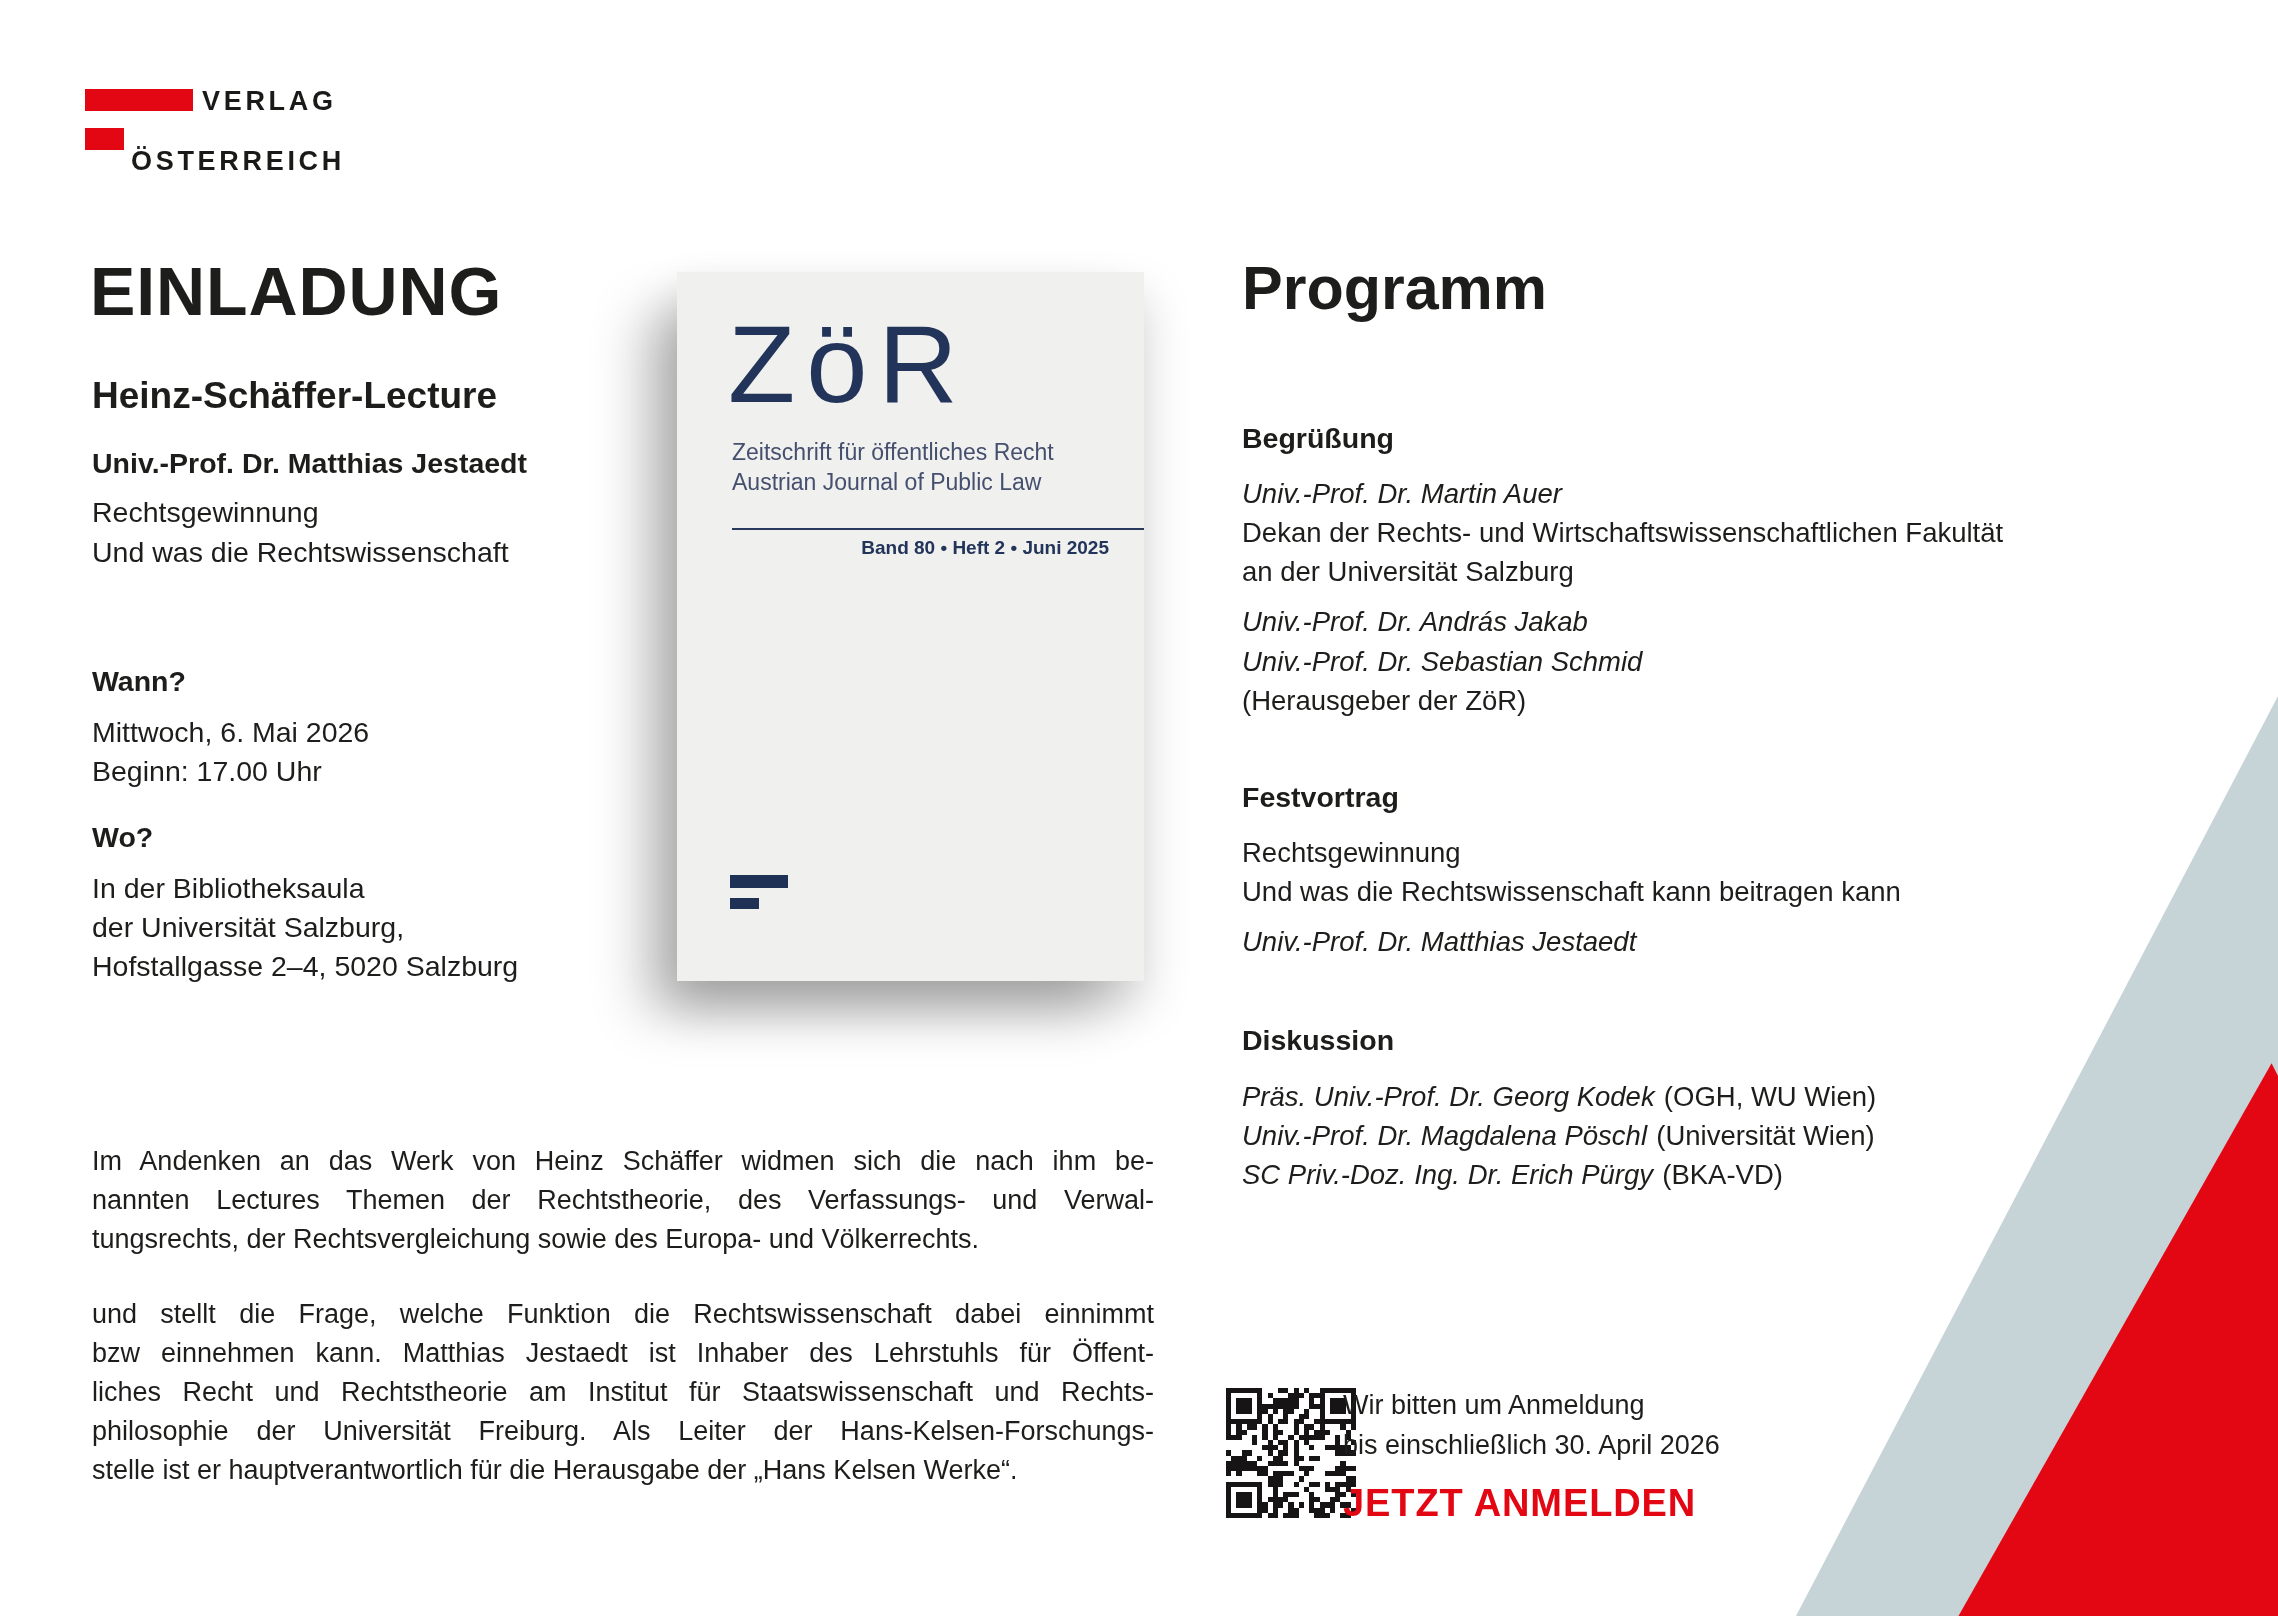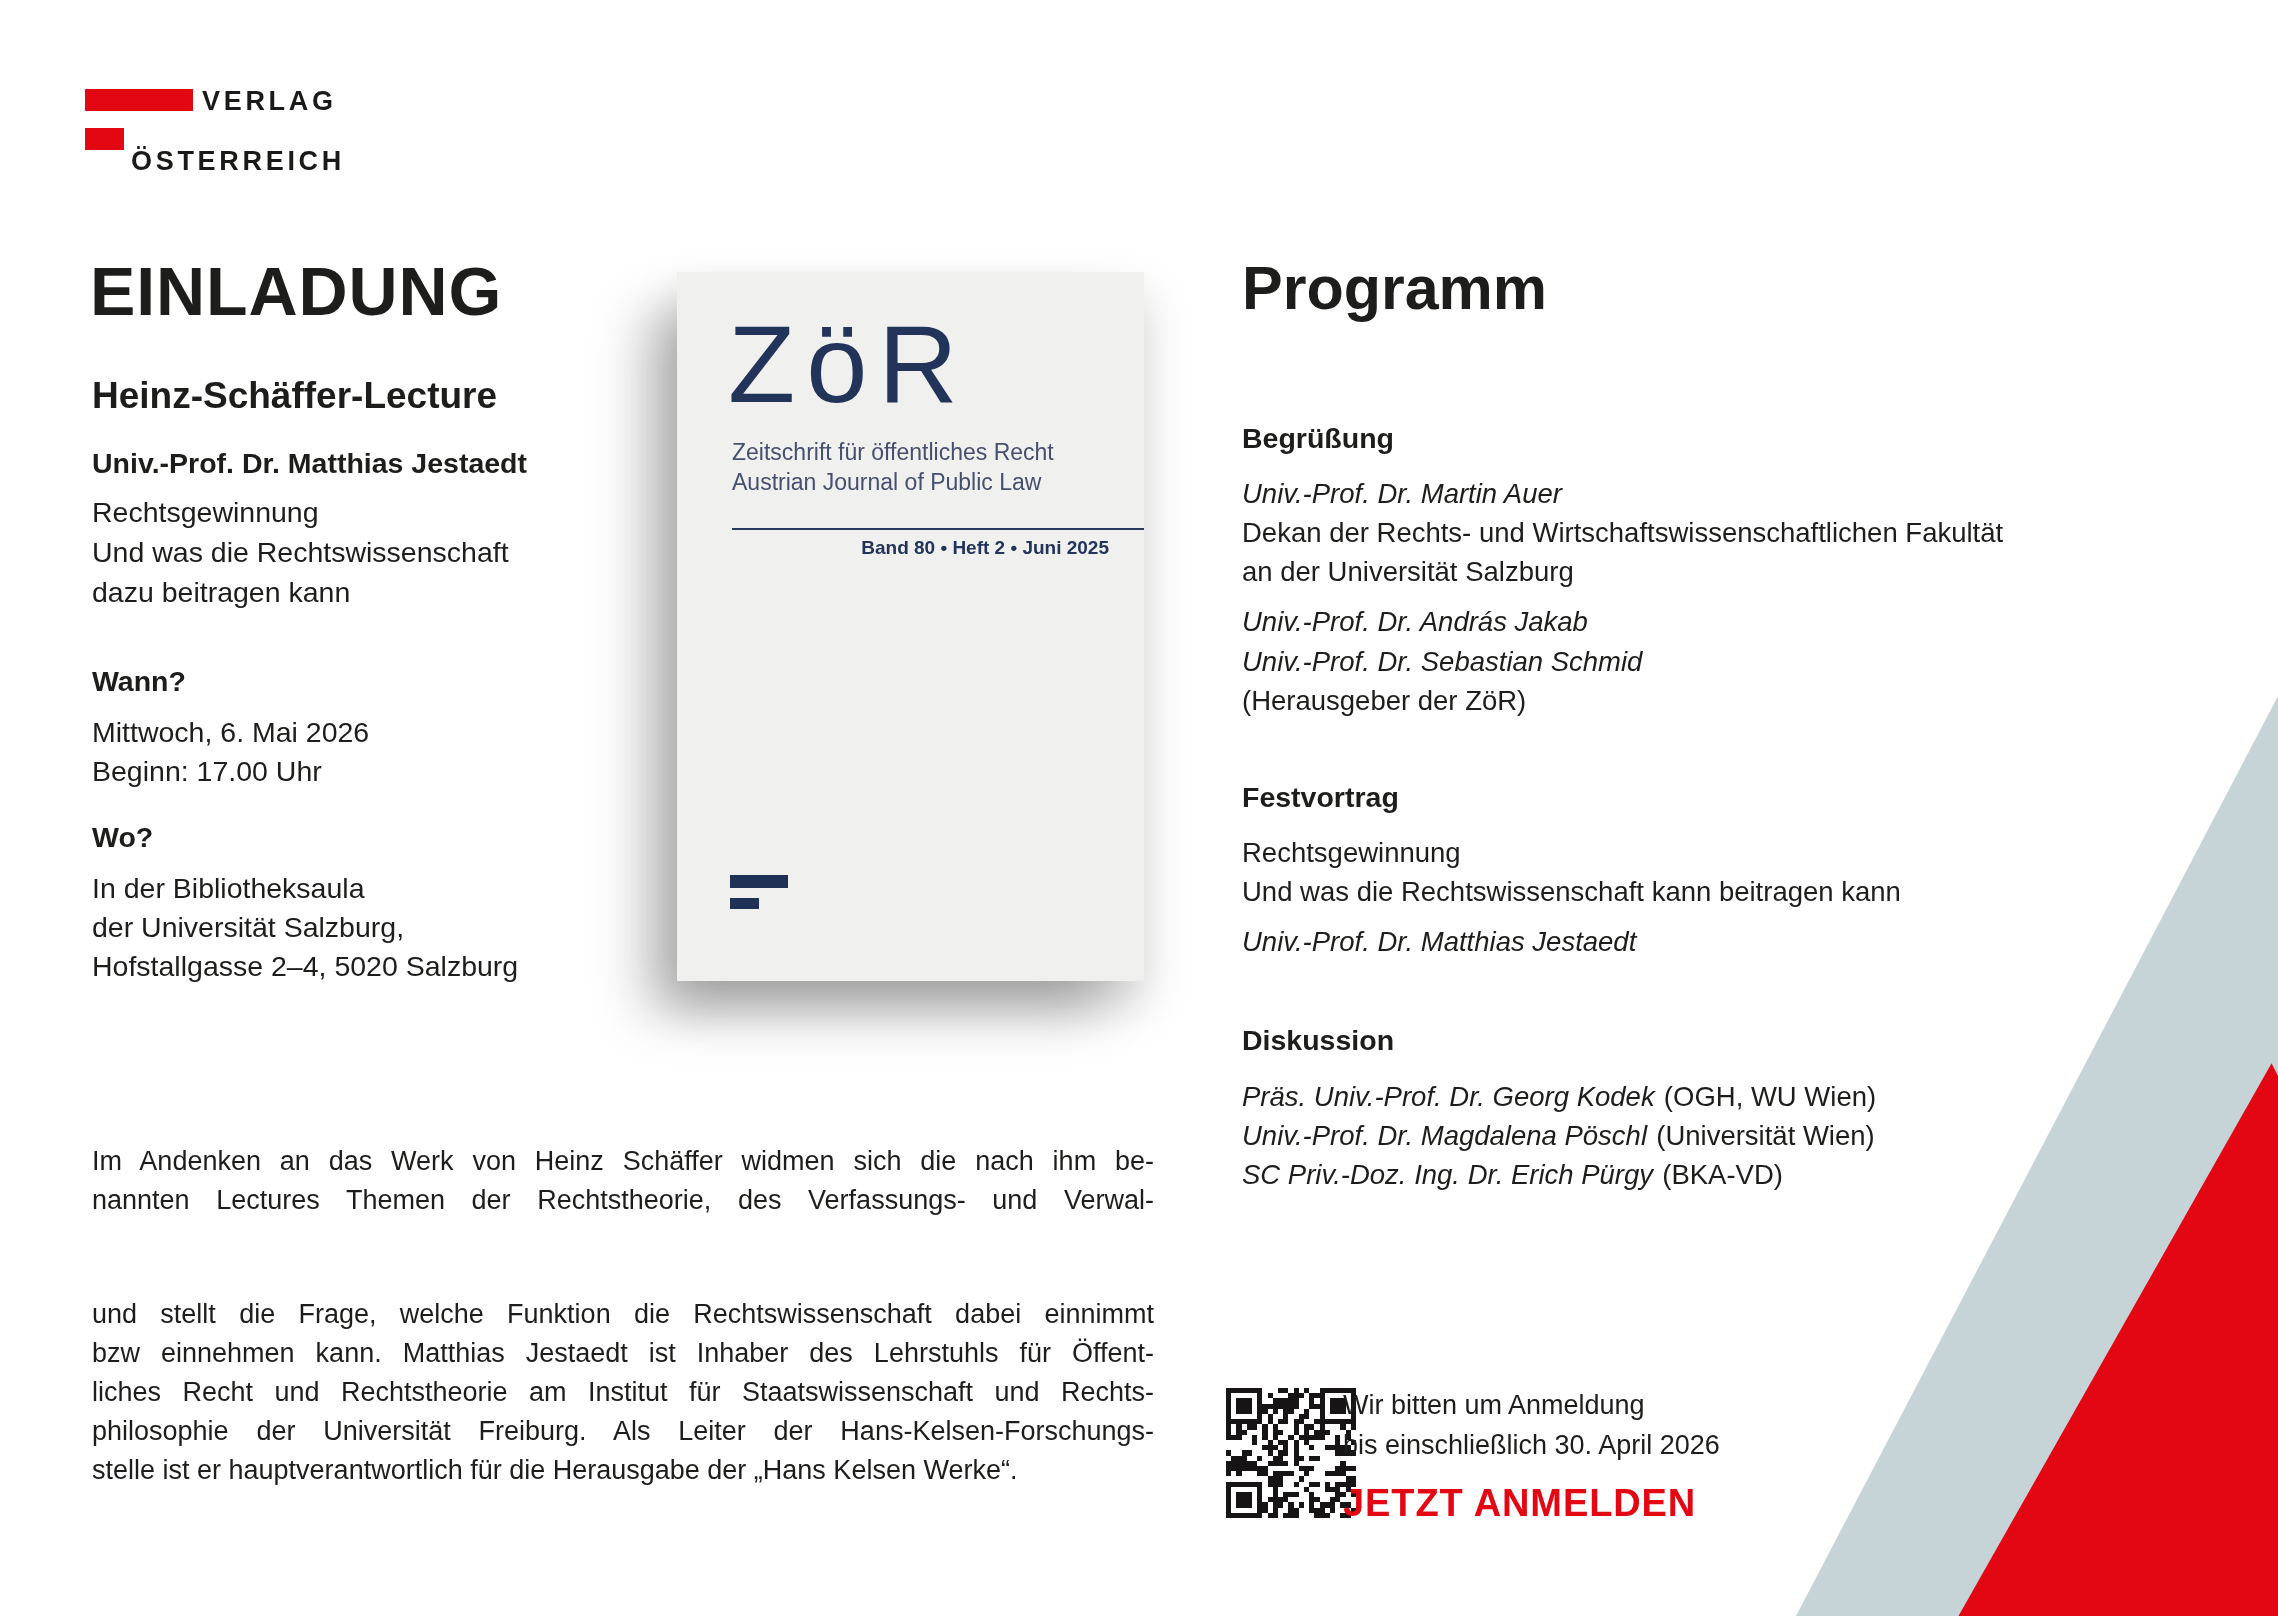--- a/index.html
+++ b/index.html
@@ -92,21 +92,20 @@
   <span class="bar b2"></span>
   <span class="t t2">ÖSTERREICH</span>
 </div>
 
 <div class="abs title">EINLADUNG</div>
 <div class="abs series">Heinz-Schäffer-Lecture</div>
 <div class="abs speaker">Univ.-Prof. Dr. Matthias Jestaedt</div>
 <div class="abs talk">
   <div>Rechtsgewinnung</div>
   <div>Und was die Rechtswissenschaft</div>
-  <div>dazu beitragen kann</div>
 </div>
 
 <div class="abs whenlab">Wann?</div>
 <div class="abs whenlines">
   <div>Mittwoch, 6. Mai 2026</div>
   <div>Beginn: 17.00 Uhr</div>
 </div>
 
 <div class="abs wherelab">Wo?</div>
 <div class="abs wherelines">
@@ -123,20 +122,21 @@
   </div>
   <div class="rule"></div>
   <div class="issue">Band 80 • Heft 2 • Juni 2025</div>
   <span class="mbar m1"></span>
   <span class="mbar m2"></span>
 </div>
 
 <div class="abs para p1">
   <div class="jl">Im Andenken an das Werk von Heinz Schäffer widmen sich die nach ihm be-</div>
   <div class="jl">nannten Lectures Themen der Rechtstheorie, des Verfassungs- und Verwal-</div>
+  <div class="jl last">tungsrechts, der Rechtsvergleichung sowie des Europa- und Völkerrechts.</div>
 </div>
 <div class="abs para p2">
   <div class="jl">und stellt die Frage, welche Funktion die Rechtswissenschaft dabei einnimmt</div>
   <div class="jl">bzw einnehmen kann. Matthias Jestaedt ist Inhaber des Lehrstuhls für Öffent-</div>
   <div class="jl">liches Recht und Rechtstheorie am Institut für Staatswissenschaft und Rechts-</div>
   <div class="jl">philosophie der Universität Freiburg. Als Leiter der Hans-Kelsen-Forschungs-</div>
   <div class="jl last">stelle ist er hauptverantwortlich für die Herausgabe der „Hans Kelsen Werke“.</div>
 </div>
 
 <div class="abs prog-title">Programm</div>

